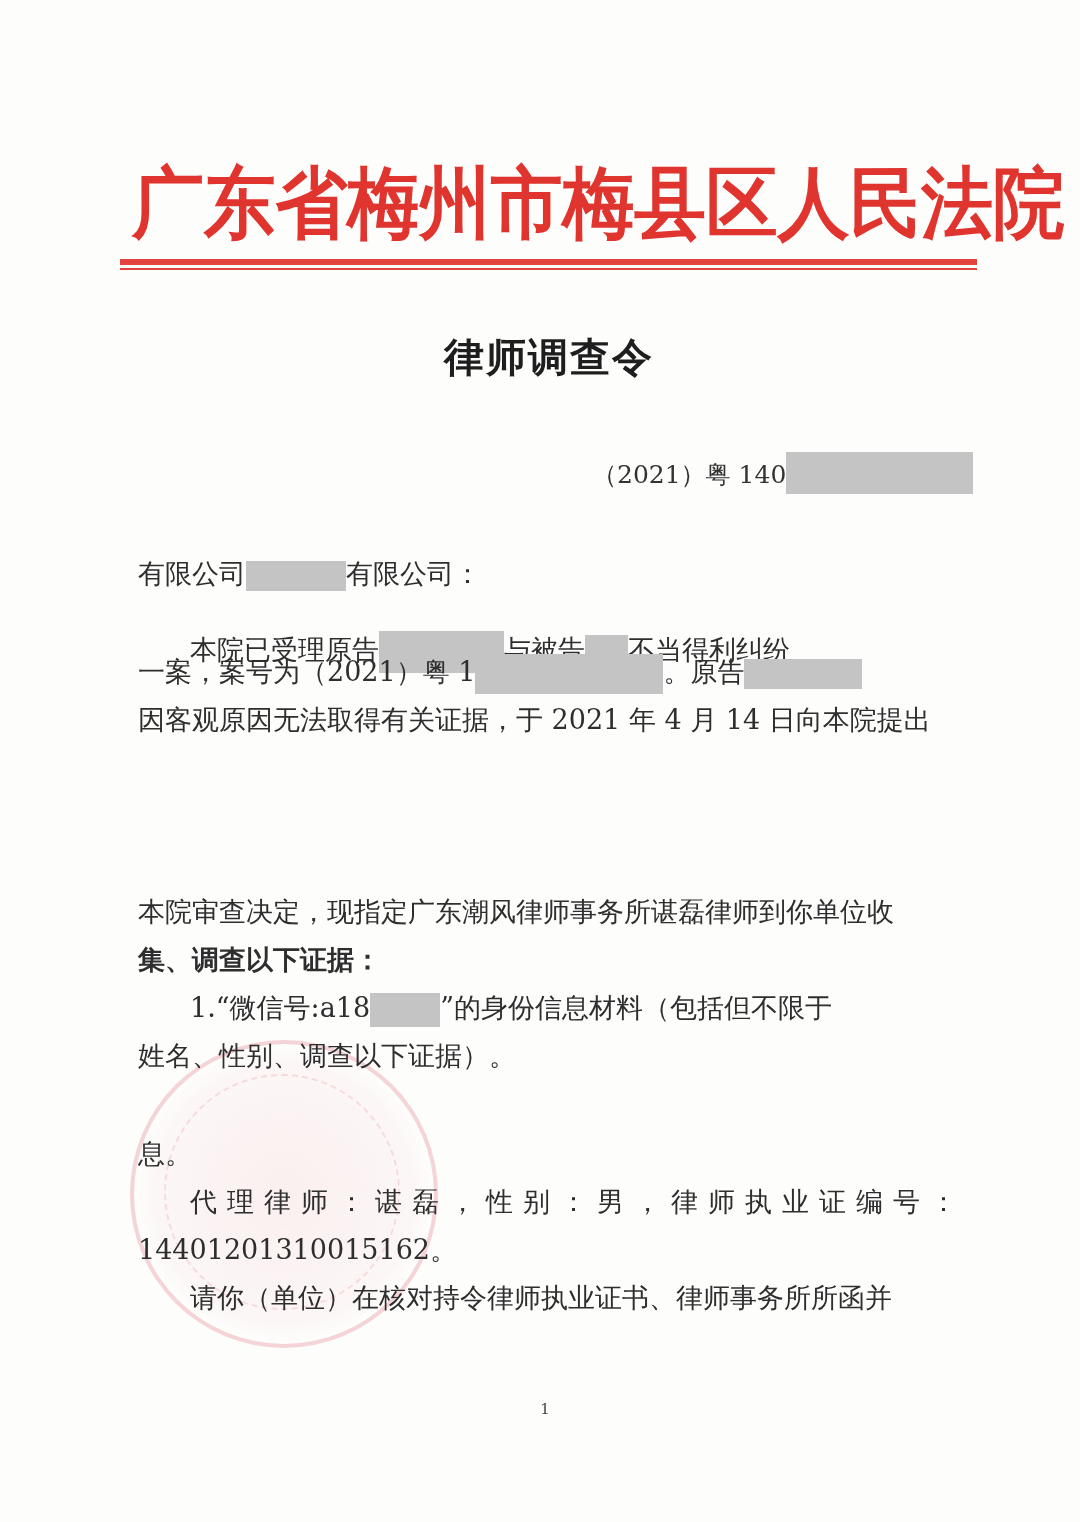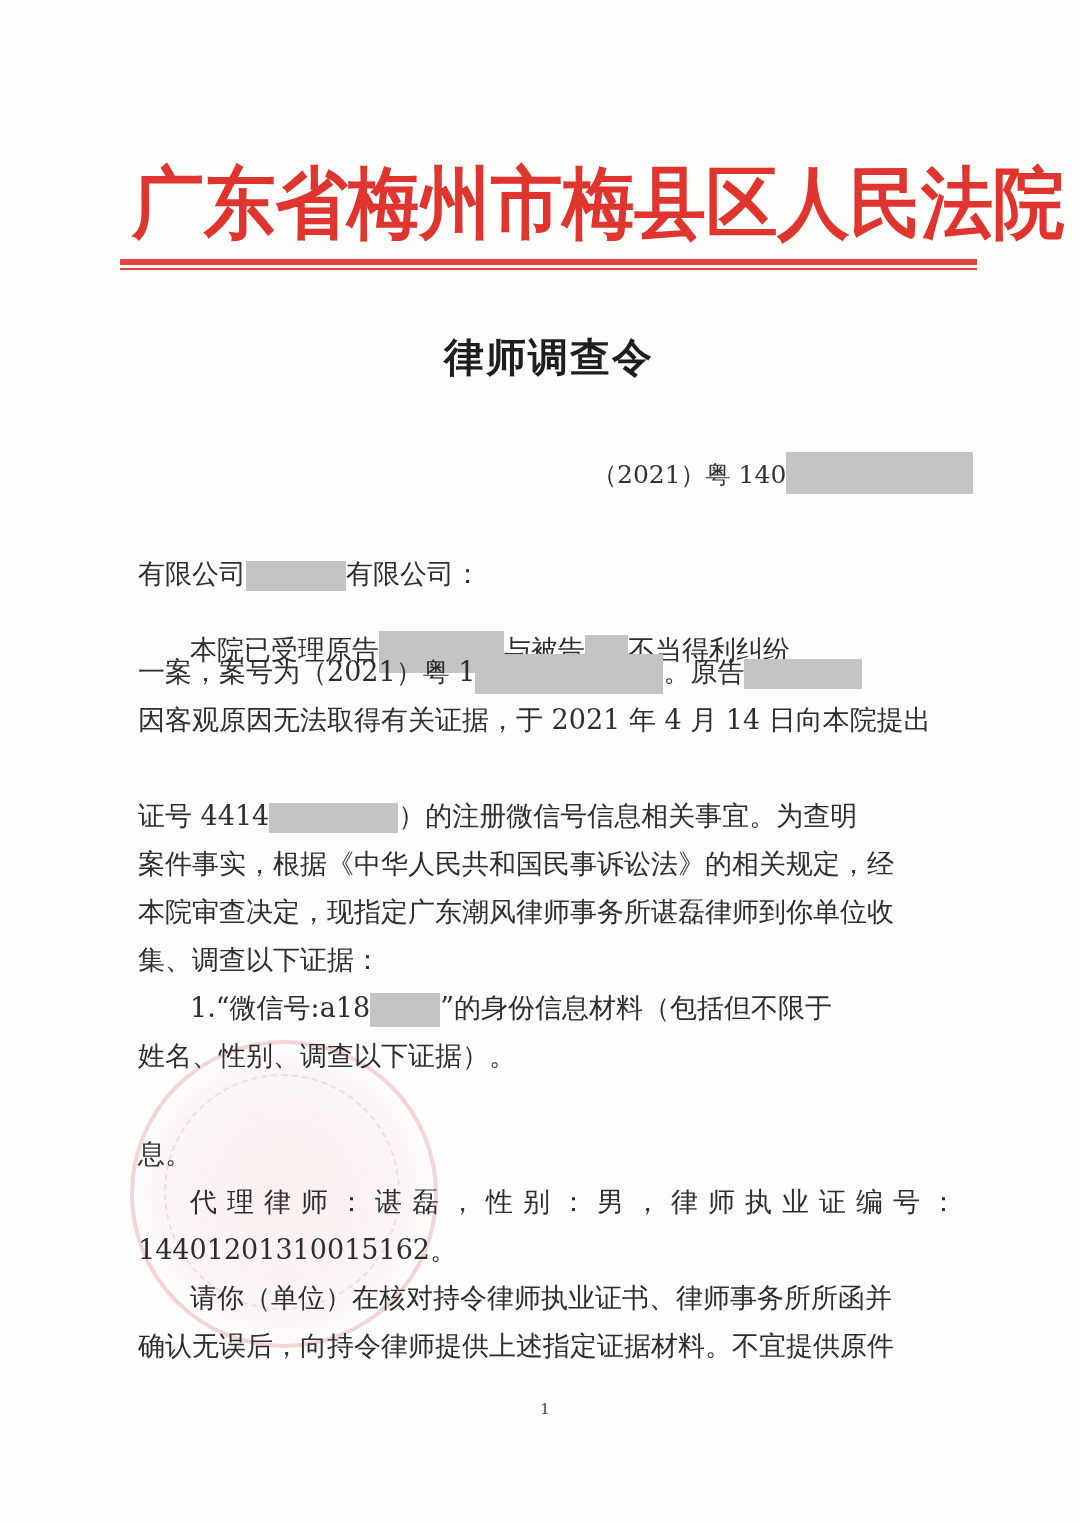--- a/index.html
+++ b/index.html
@@ -74,35 +74,30 @@
     <span>本院已受理原告</span><span class="redact" style="width:125px;height:42px;"></span><span>与被告</span><span class="redact" style="width:43px;height:34px;"></span><span>不当得利纠纷</span>
   </div>
 
   <div class="line" style="top:652px;">
     <span>一案，案号为（2021）粤 1</span><span class="redact" style="width:188px;height:40px;"></span><span>。原告</span><span class="redact" style="width:118px;height:30px;"></span>
   </div>
 
   <div class="line" style="top:700px;">因客观原因无法取得有关证据，于 2021 年 4 月 14 日向本院提出</div>
 
 
-  <div class="line" style="top:796px;">
-    <span>证号 4414</span><span class="redact" style="width:129px;height:30px;"></span><span>）的注册微信号信息相关事宜。为查明</span>
-  </div>
 
-  <div class="line" style="top:844px;">案件事实，根据《中华人民共和国民事诉讼法》的相关规定，经</div>
   <div class="line" style="top:892px;">本院审查决定，现指定广东潮风律师事务所谌磊律师到你单位收</div>
-  <div class="line" style="top:940px;">集、调查以下证据：</div>
+  <div class="line" style="top:940px;font-weight:bold;">集、调查以下证据：</div>
 
   <div class="line indent" style="top:988px;">
     <span>1.“微信号:a18</span><span class="redact" style="width:70px;height:34px;"></span><span>”的身份信息材料（包括但不限于</span>
   </div>
   <div class="line" style="top:1036px;">姓名、性别、调查以下证据）。</div>
 
   <div class="line" style="top:1134px;">息。</div>
 
   <div class="line indent spaced" style="top:1182px;">代理律师：谌磊，性别：男，律师执业证编号：</div>
   <div class="line" style="top:1230px;">14401201310015162。</div>
 
   <div class="line indent" style="top:1278px;">请你（单位）在核对持令律师执业证书、律师事务所所函并</div>
-  <div class="line" style="top:1326px;">确认无误后，向持令律师提供上述指定证据材料。不宜提供原件</div>
 
   <div class="page-number">1</div>
 </div>
 
 </body></html>

